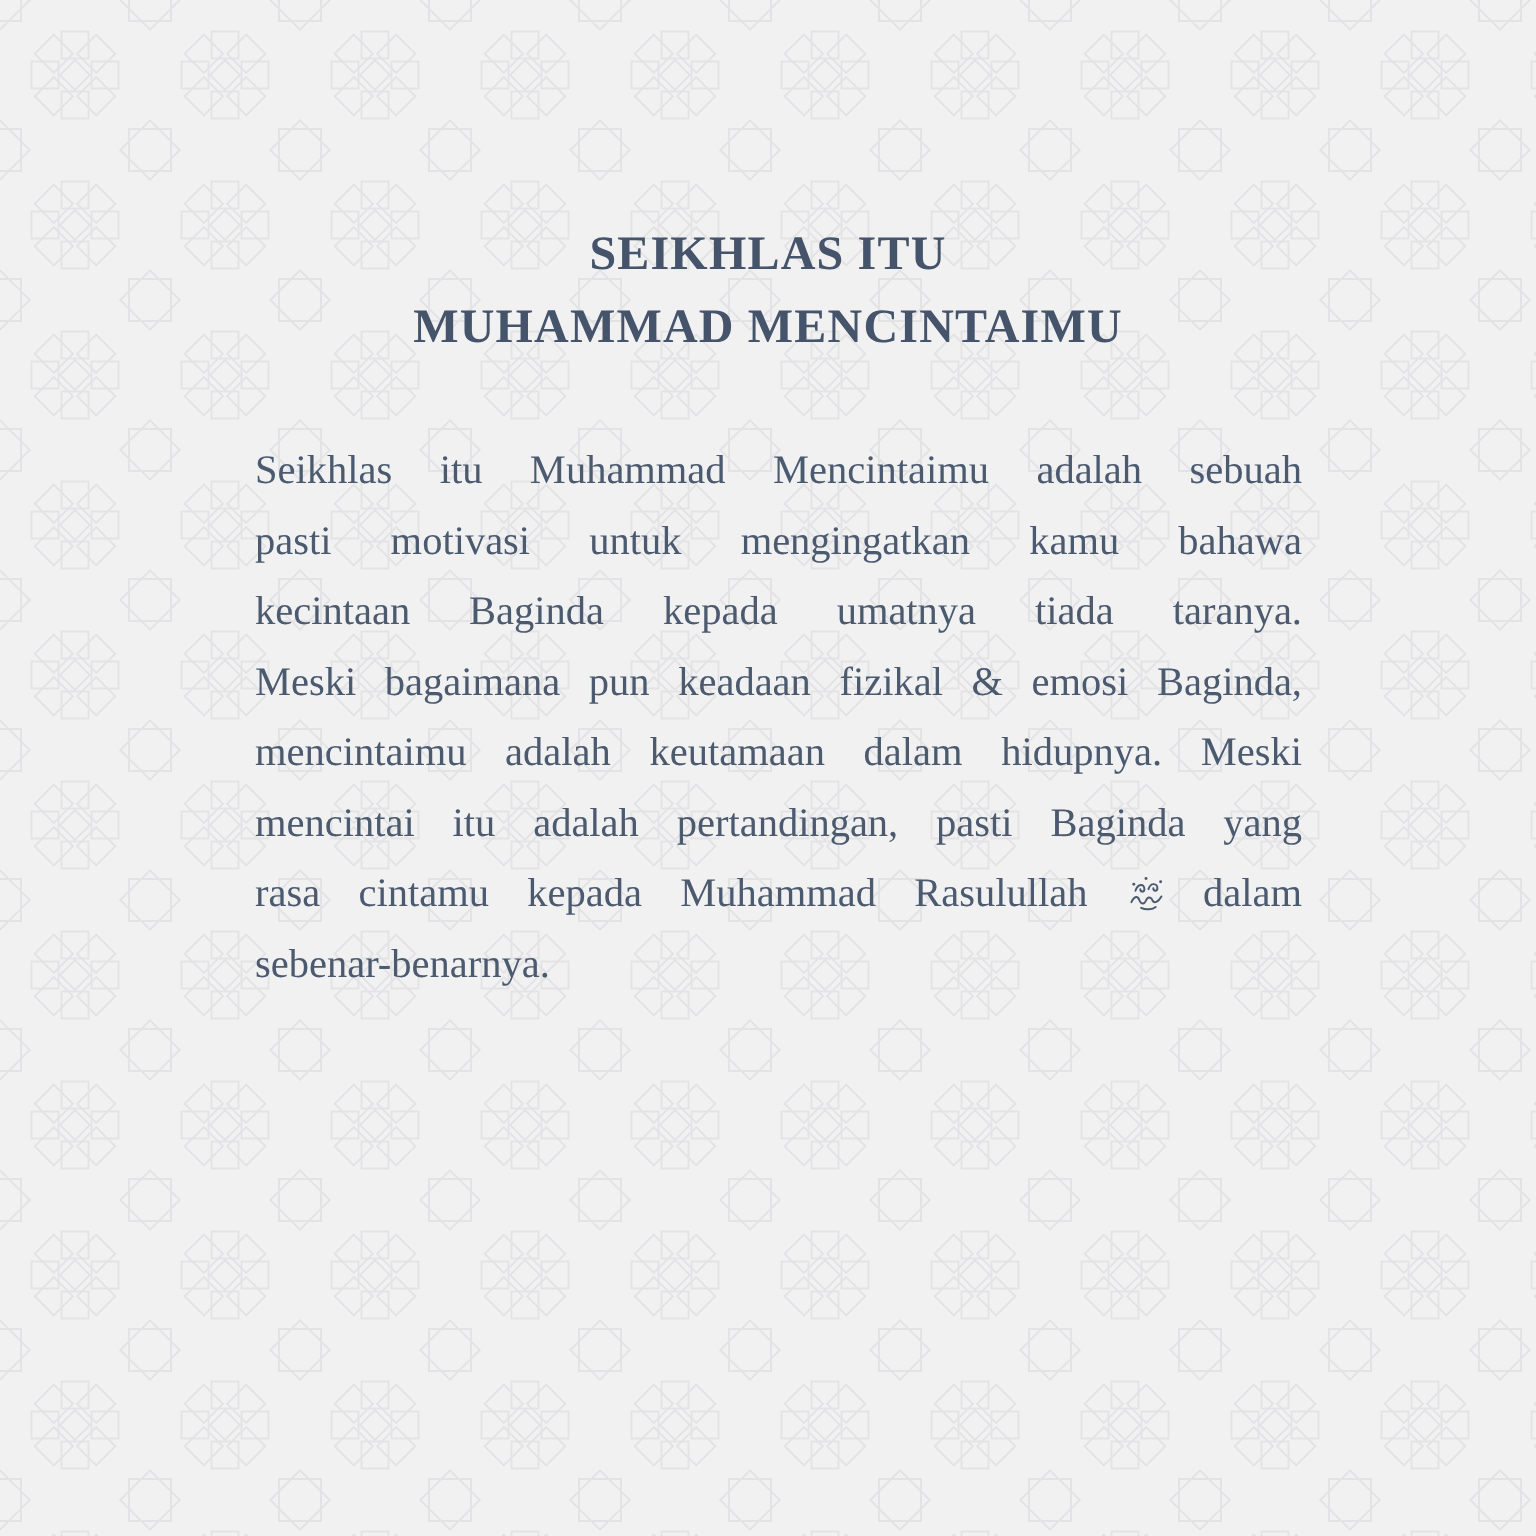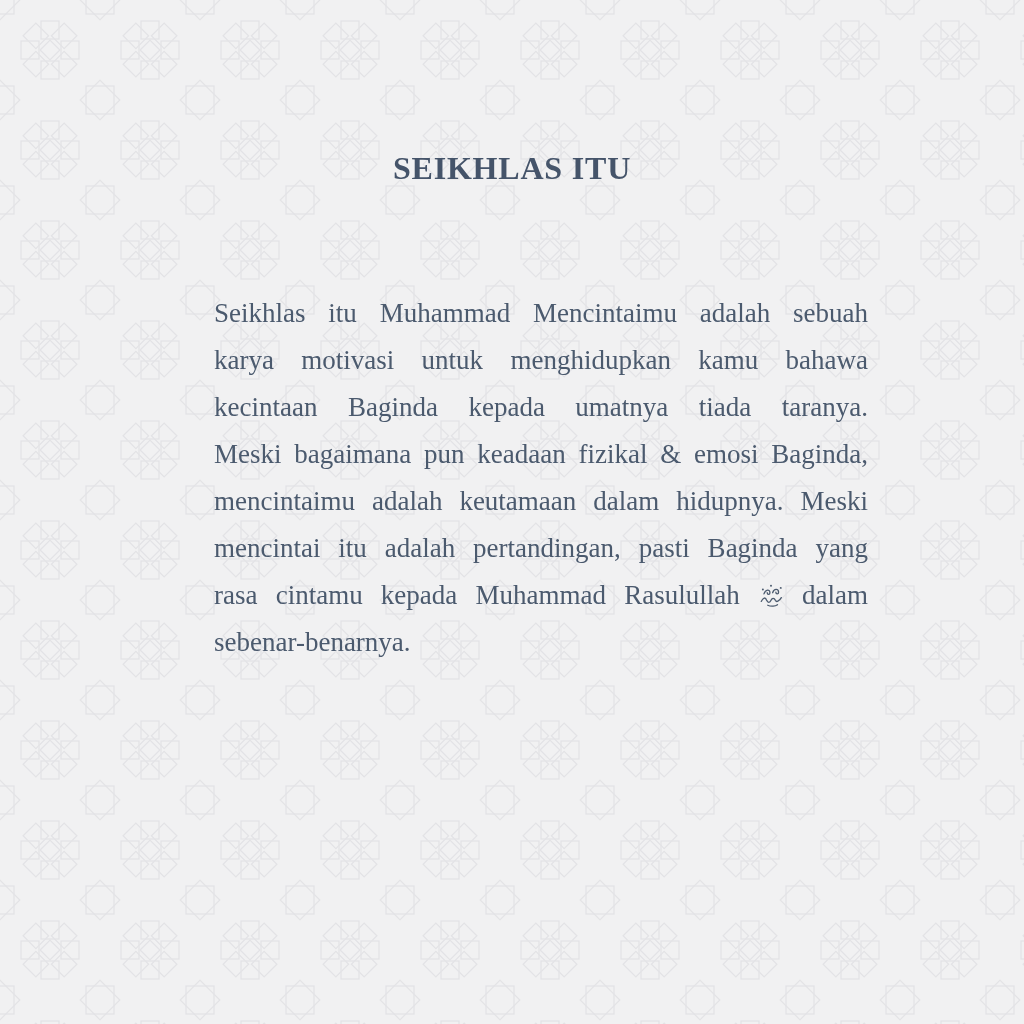--- a/index.html
+++ b/index.html
@@ -48,21 +48,20 @@
     width: 698px;
     color: #4b5a6e;
     font-size: 27px;
     line-height: 47px;
   }
   .body-line {
     text-align: justify;
     text-align-last: justify;
     white-space: nowrap;
     height: 47px;
-    margin-left: 44px;
   }
   .body-line.last {
     text-align: center;
     text-align-last: left;
   }
   .saw-icon {
     display: inline-block;
     width: 26px;
     height: 26px;
     vertical-align: -5px;
@@ -106,25 +105,26 @@
     </pattern>
   </defs>
   <rect width="100%" height="100%" fill="#f1f1f2"></rect>
   <rect width="100%" height="100%" fill="url(#geo)"></rect>
 </svg>
 
 <div class="content">
 
   <div class="title-block">
     <div>SEIKHLAS ITU</div>
+    <div>MUHAMMAD MENCINTAIMU</div>
   </div>
 
   <div class="body-block">
     <div class="body-line">Seikhlas itu Muhammad Mencintaimu adalah sebuah</div>
-    <div class="body-line">karya motivasi untuk menghidupkan kamu bahawa</div>
+    <div class="body-line">pasti motivasi untuk mengingatkan kamu bahawa</div>
     <div class="body-line">kecintaan Baginda kepada umatnya tiada taranya.</div>
     <div class="body-line">Meski bagaimana pun keadaan fizikal &amp; emosi Baginda,</div>
     <div class="body-line">mencintaimu adalah keutamaan dalam hidupnya. Meski</div>
     <div class="body-line">mencintai itu adalah pertandingan, pasti Baginda yang</div>
     <div class="body-line">
       <span>rasa cintamu kepada Muhammad Rasulullah</span>
       <svg class="saw-icon" viewBox="0 0 24 24" xmlns="http://www.w3.org/2000/svg">
         <g fill="none" stroke="#4b5a6e" stroke-width="1.2" stroke-linecap="round">
           <path d="M3 17 C5 13 7 13 8 16 C9 18.5 11 18.5 12 16 C13 13.5 15 13.5 16 16 C17 18 19.5 17 21.5 13.5"></path>
           <path d="M5.5 10 C7 5.5 11 5.5 11 9 C11 11 8.5 11 8.5 9"></path>

